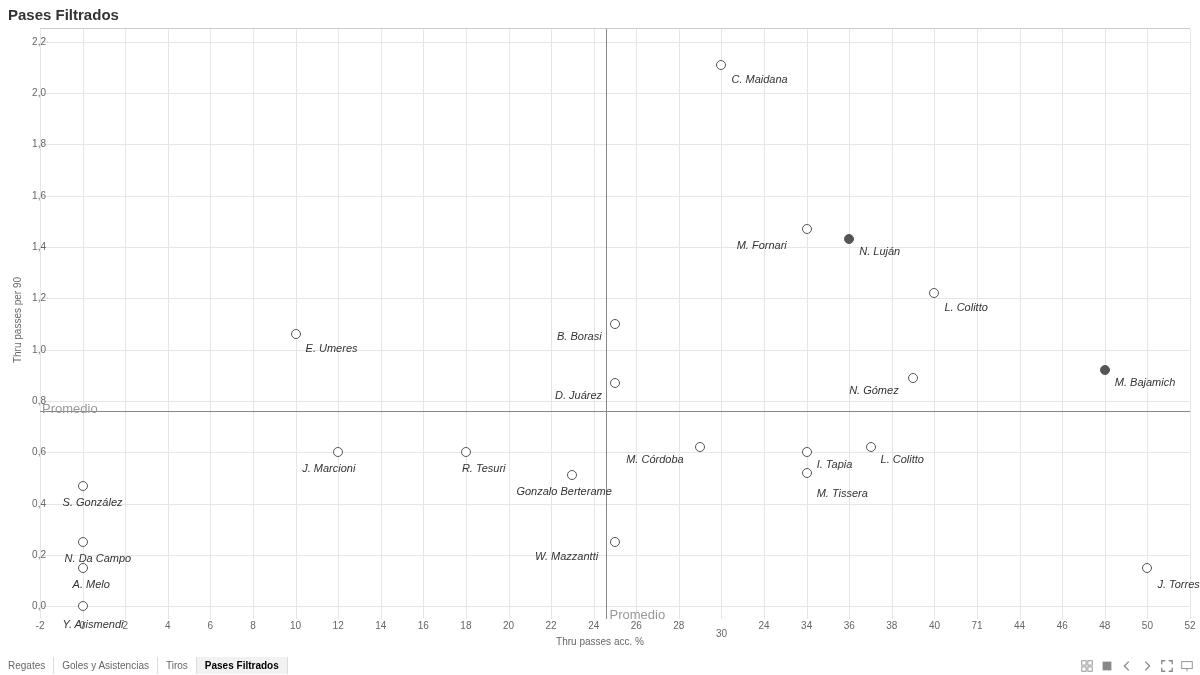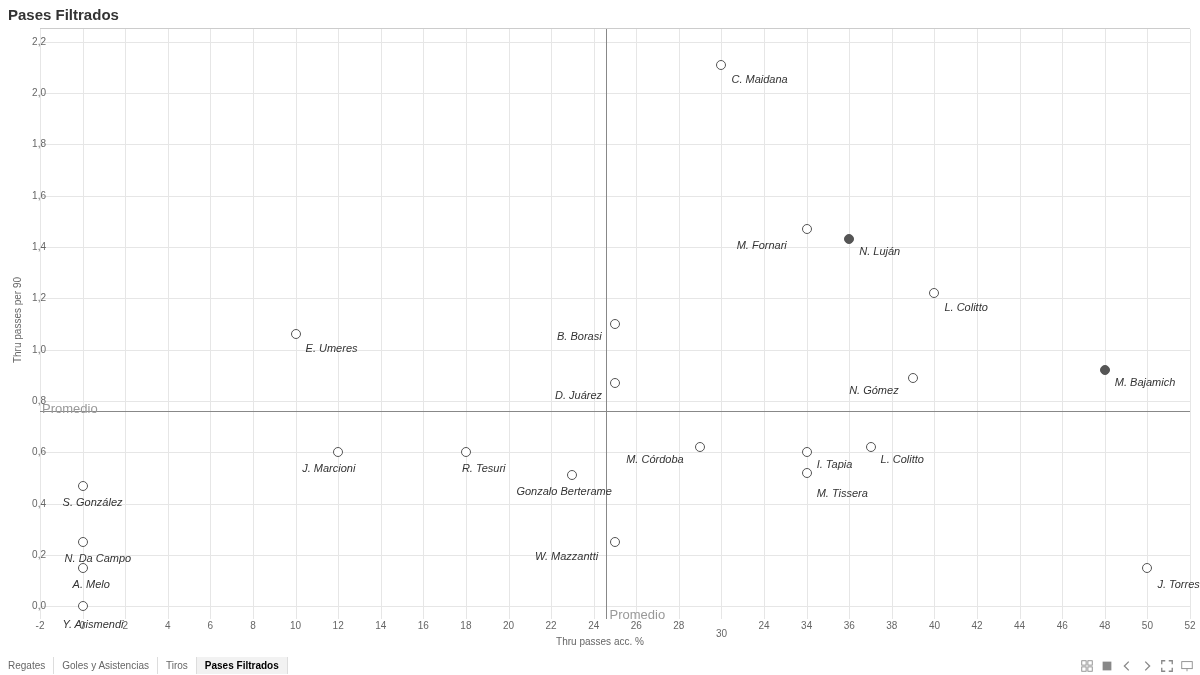--- a/index.html
+++ b/index.html
@@ -192,21 +192,21 @@
 <div class="tick-x" style="left: 551.111px; top: 620px;">22</div>
 <div class="tick-x" style="left: 593.704px; top: 620px;">24</div>
 <div class="tick-x" style="left: 636.296px; top: 620px;">26</div>
 <div class="tick-x" style="left: 678.889px; top: 620px;">28</div>
 <div class="tick-x" style="left: 721.481px; top: 628px;">30</div>
 <div class="tick-x" style="left: 764.074px; top: 620px;">24</div>
 <div class="tick-x" style="left: 806.667px; top: 620px;">34</div>
 <div class="tick-x" style="left: 849.259px; top: 620px;">36</div>
 <div class="tick-x" style="left: 891.852px; top: 620px;">38</div>
 <div class="tick-x" style="left: 934.444px; top: 620px;">40</div>
-<div class="tick-x" style="left: 977.037px; top: 620px;">42</div>
+<div class="tick-x" style="left: 977.037px; top: 620px;">71</div>
 <div class="tick-x" style="left: 1019.63px; top: 620px;">44</div>
 <div class="tick-x" style="left: 1062.22px; top: 620px;">46</div>
 <div class="tick-x" style="left: 1104.81px; top: 620px;">48</div>
 <div class="tick-x" style="left: 1147.41px; top: 620px;">50</div>
 <div class="tick-x" style="left: 1190px; top: 620px;">52</div>
 <div class="tick-y" style="top: 605.174px;">0,0</div>
 <div class="tick-y" style="top: 553.87px;">0,2</div>
 <div class="tick-y" style="top: 502.565px;">0,4</div>
 <div class="tick-y" style="top: 451.261px;">0,6</div>
 <div class="tick-y" style="top: 399.957px;">0,8</div>

